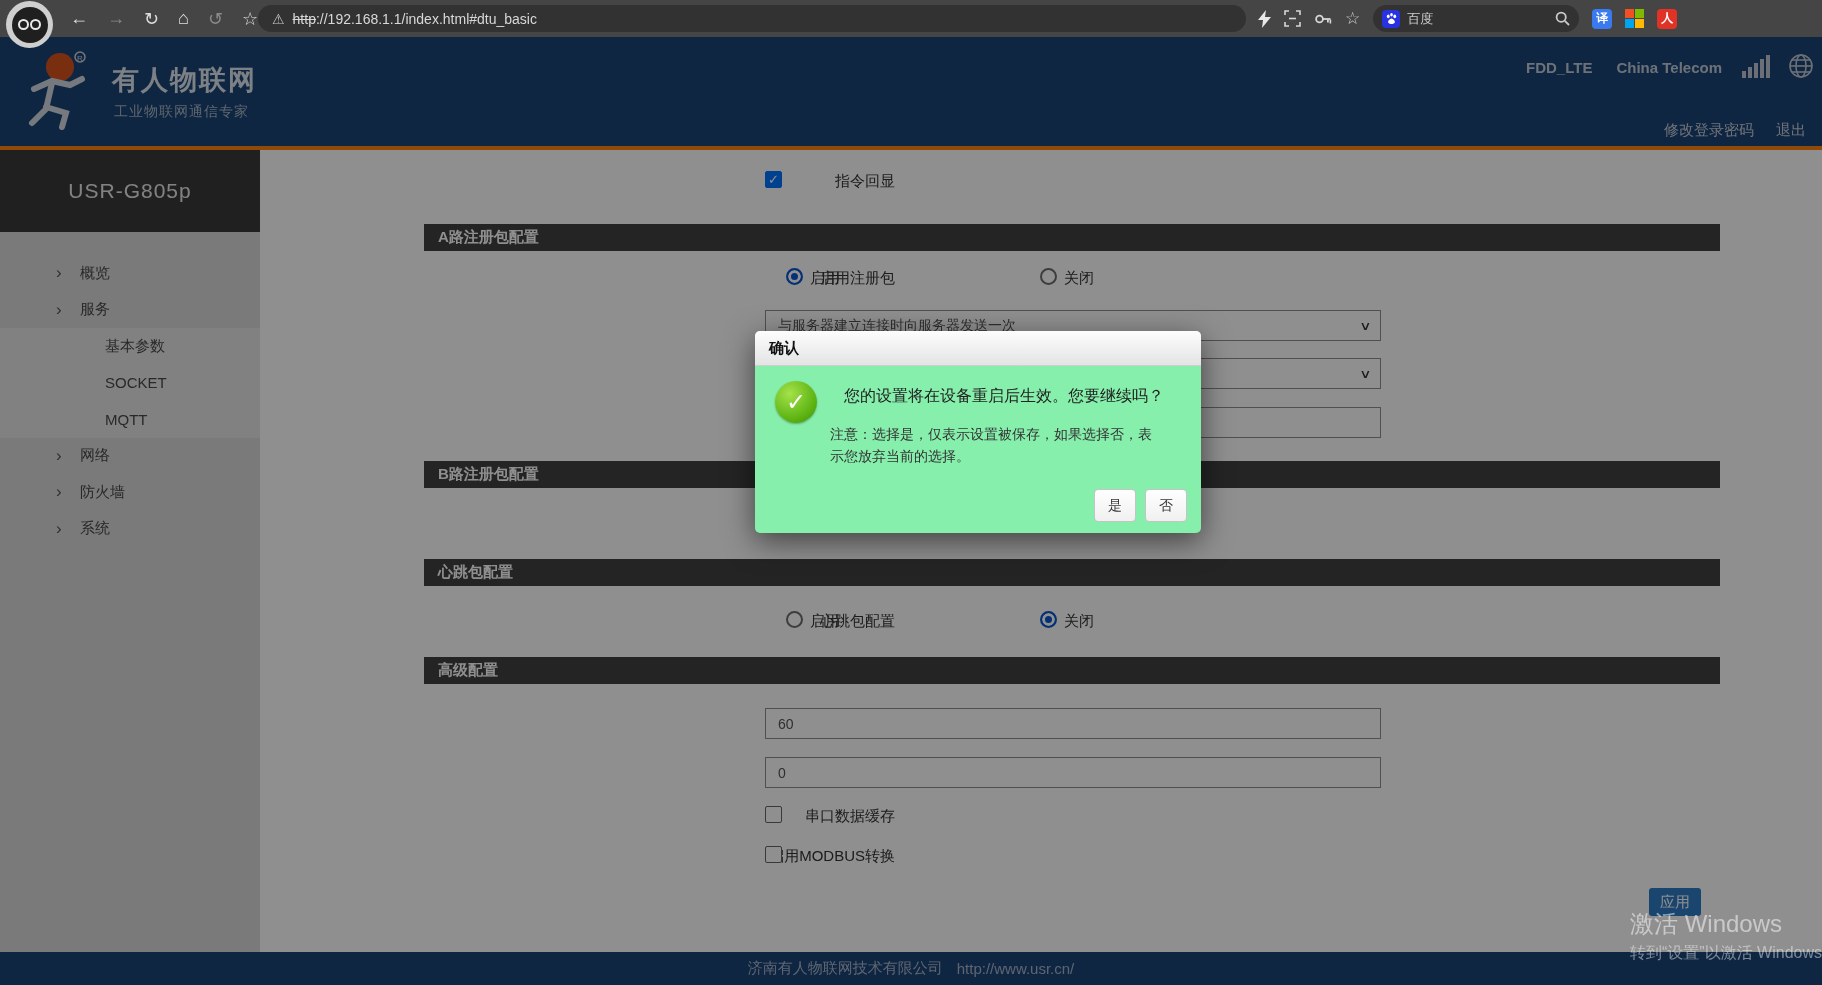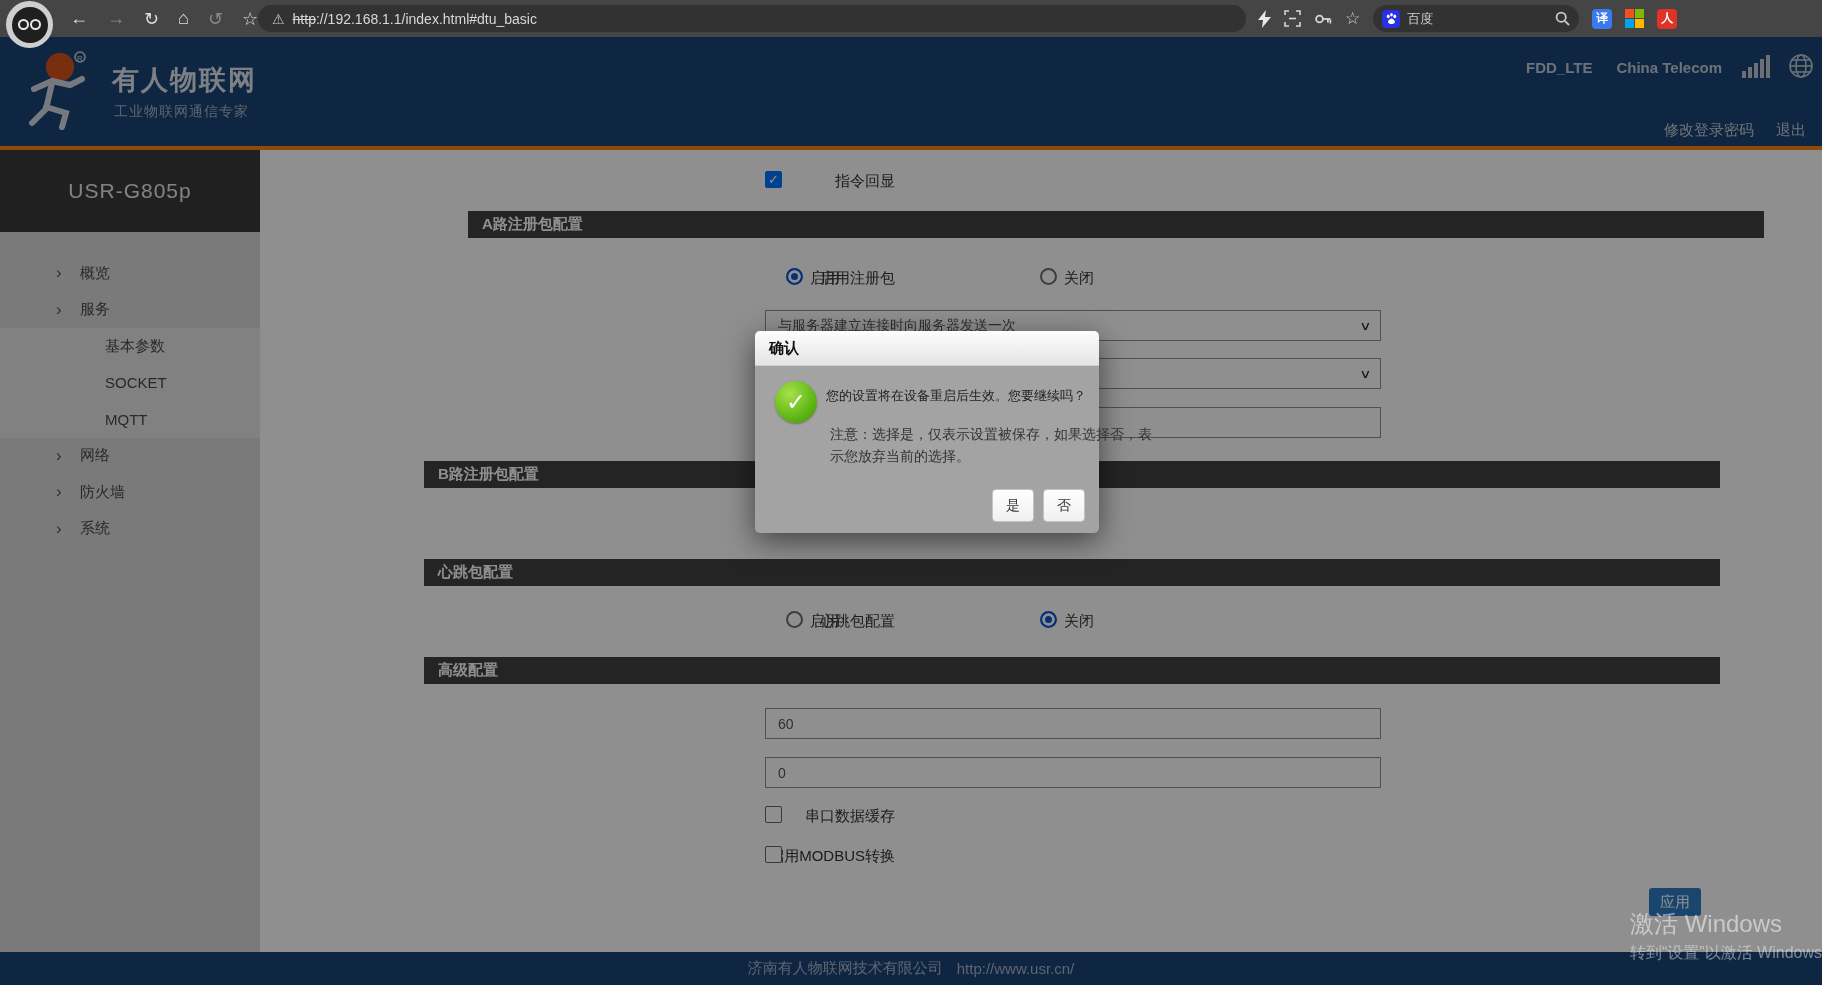--- a/index.html
+++ b/index.html
@@ -73,30 +73,30 @@
   .rlabel { position:absolute; color:#333; font-size:15px; }
   .apply-btn { position:absolute; left:1389px; top:738px; width:52px; height:28px; background:#2e7bc4;
     color:#fff; font-size:15px; border:none; border-radius:3px; cursor:pointer; }
 
   
   .footer { position:absolute; left:0; top:952px; width:1822px; height:33px; background:#1a4577;
     display:flex; align-items:center; justify-content:center; gap:14px; color:#aab4c8; font-size:15px; }
 
   
   .overlay { position:absolute; left:0; top:37px; width:1822px; height:948px; background:rgba(0,0,0,0.44); z-index:50; }
-  .modal { position:absolute; left:755px; top:331px; width:344px; height:202px; background:#a3a3a3; z-index:60;
+  .modal { position:absolute; left:755px; top:331px; width:446px; height:202px; background:#86efac; z-index:60;
     border-radius:5px; box-shadow:0 8px 30px rgba(0,0,0,0.55); }
   .modal-head { height:35px; background:linear-gradient(#fdfdfd,#e4e4e4); border-bottom:1px solid #cfcfcf;
     border-radius:5px 5px 0 0; display:flex; align-items:center; padding-left:14px;
     color:#111; font-size:15px; font-weight:bold; }
   .modal-ico { position:absolute; left:20px; top:50px; width:42px; height:42px; border-radius:50%;
     background:radial-gradient(circle at 35% 30%, #a5e24a, #5cb312 65%, #3f8f07);
     display:flex; align-items:center; justify-content:center; box-shadow:0 1px 2px rgba(0,0,0,.3); }
   .modal-ico span { color:#fff; font-size:24px; font-weight:bold; }
-  .modal-msg { position:absolute; left:71px; top:54px; width:322px; color:#222; font-size:13px; line-height:21px; }
+  .modal-msg { position:absolute; left:89px; top:54px; width:322px; color:#222; font-size:16px; line-height:21px; }
   .modal-note { position:absolute; left:75px; top:92px; width:328px; color:#333; font-size:14px;
     line-height:22px; }
   .modal-btns { position:absolute; right:14px; bottom:11px; display:flex; gap:9px; }
   .mbtn { min-width:34px; height:33px; padding:0 13px; background:linear-gradient(#ffffff,#f0f0f0);
     border:1px solid #c4c4c4; border-radius:4px; font-size:14px; color:#333; cursor:pointer; font-family:inherit; }
 
   
   .watermark { position:absolute; left:1630px; top:908px; z-index:70; white-space:nowrap; }
   .wm1 { color:rgba(255,255,255,0.52); font-size:24px; }
   .wm2 { color:rgba(255,255,255,0.45); font-size:16px; margin-top:3px; }
@@ -177,21 +177,21 @@
         <span>系统</span>
       </div>
     </div>
   </div>
 
   <div class="content">
 
     <div class="flabel" style="top:22px;">指令回显</div>
     <span class="cbox checked" style="left:505px; top:21px;"></span>
 
-    <div class="secbar" style="top:61px;margin-left:44px;">A路注册包配置</div>
+    <div class="secbar" style="top:74px;">A路注册包配置</div>
     <div class="flabel" style="top:119px;">启用注册包</div>
     <span class="radio sel" style="left:526px; top:118px;"></span>
     <span class="rlabel" style="left:550px; top:119px;">启用</span>
     <span class="radio" style="left:780px; top:118px;"></span>
     <span class="rlabel" style="left:804px; top:119px;">关闭</span>
 
     <div class="flabel" style="top:167px;">注册包发送方式</div>
     <div class="select" style="top:160px;">
       <span>与服务器建立连接时向服务器发送一次</span>
       <span class="arrow">∨</span>

